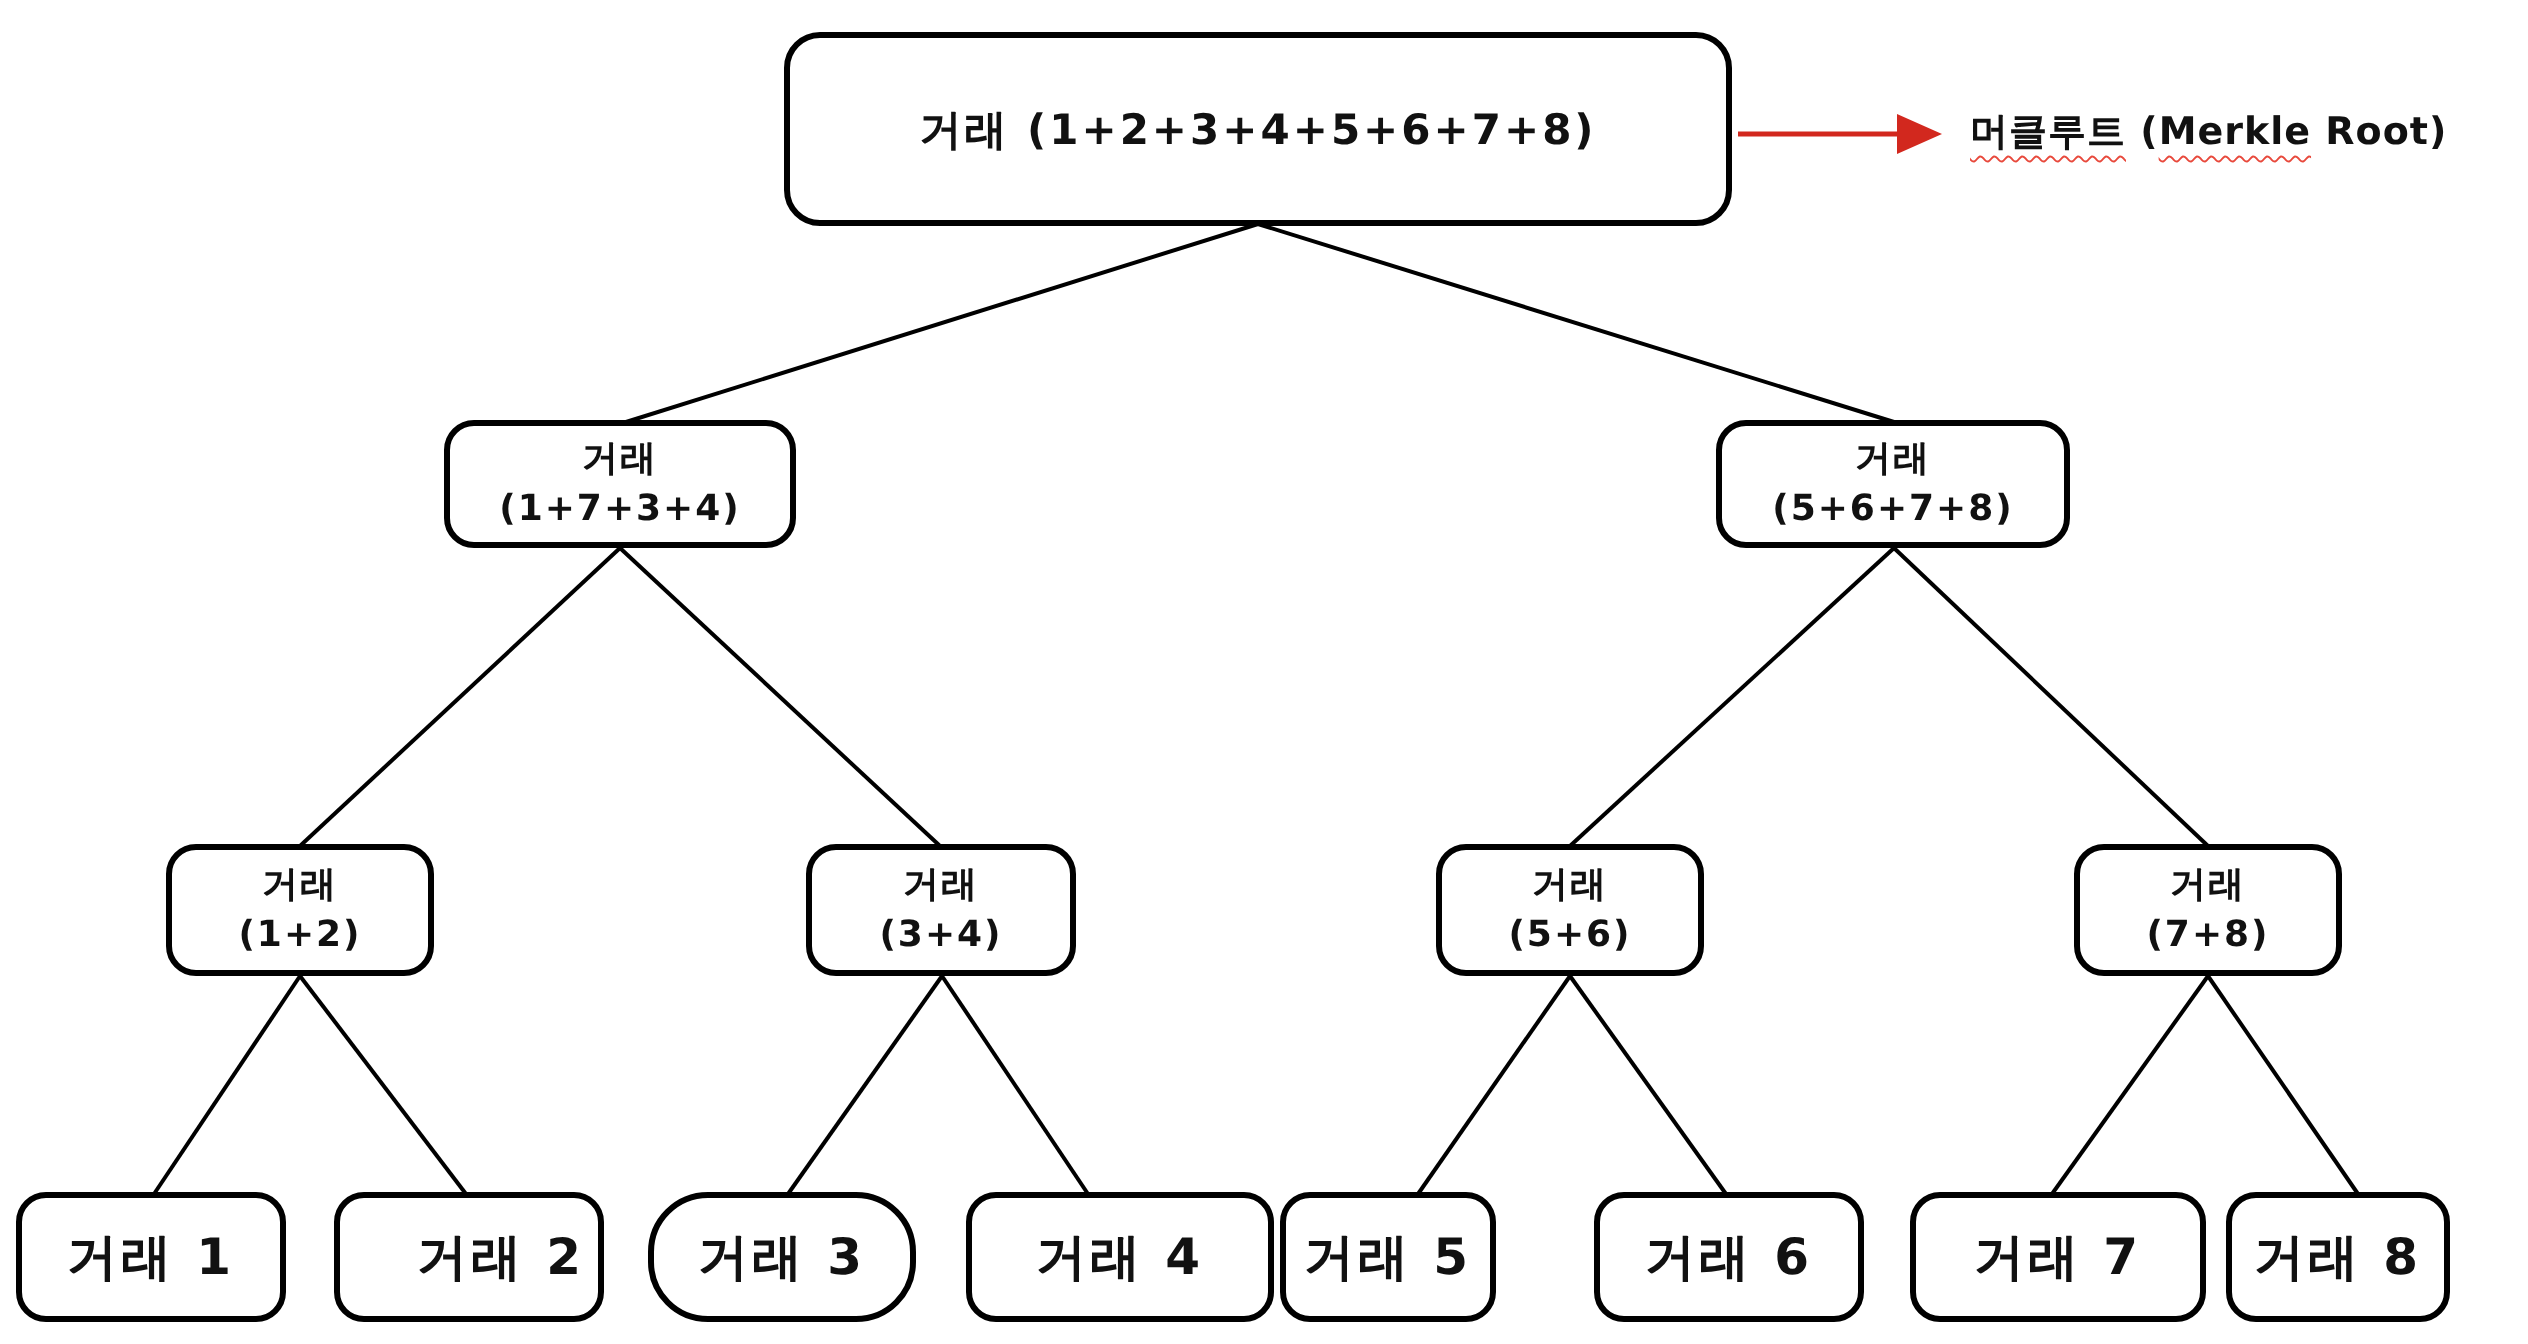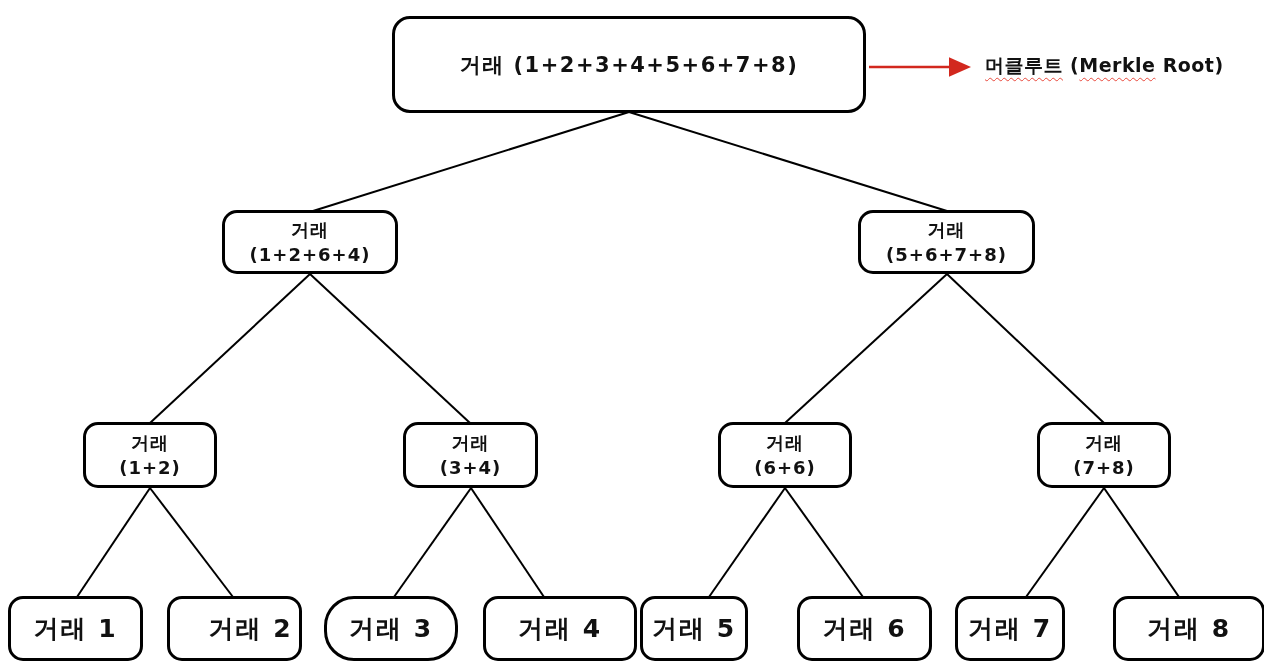--- a/index.html
+++ b/index.html
@@ -43,22 +43,22 @@
   .n-l3b  { left: 403px;  top: 422px; width: 135px; height: 66px; font-size: 18px; line-height: 25px; letter-spacing: 1px; }
   .n-l3c  { left: 718px;  top: 422px; width: 134px; height: 66px; font-size: 18px; line-height: 25px; letter-spacing: 1px; }
   .n-l3d  { left: 1037px; top: 422px; width: 134px; height: 66px; font-size: 18px; line-height: 25px; letter-spacing: 1px; }
   .leaf   { top: 596px; height: 65px; font-size: 25px; letter-spacing: 2px; }
   .n-t1 { left: 8px;    width: 135px; }
   .n-t2 { left: 167px;  width: 135px; padding-left: 32px; }
   .n-t3 { left: 324px;  width: 134px; border-radius: 30px; }
   .n-t4 { left: 483px;  width: 154px; }
   .n-t5 { left: 640px;  width: 108px; }
   .n-t6 { left: 797px;  width: 135px; }
-  .n-t7 { left: 955px;  width: 110px; }
-  .n-t8 { left: 1113px; width: 152px; }
+  .n-t7 { left: 955px;  width: 148px; }
+  .n-t8 { left: 1113px; width: 112px; }
   .annotation {
     position: absolute;
     left: 985px;
     top: 53px;
     font-size: 19px;
     font-weight: bold;
     color: #111111;
     letter-spacing: 0.5px;
     white-space: nowrap;
   }
@@ -105,38 +105,38 @@
   <div class="node n-root">
     <span>거래 (1+2+3+4+5+6+7+8)</span>
   </div>
 
   <div class="annotation">
     <span class="misspelled">머클루트</span><span> (</span><span class="misspelled">Merkle</span><span> Root)</span>
   </div>
 
   <div class="node n-l2a">
     <span>거래</span>
-    <span>(1+2+6+4)</span>
+    <span>(1+7+3+4)</span>
   </div>
   <div class="node n-l2b">
     <span>거래</span>
     <span>(5+6+7+8)</span>
   </div>
 
   <div class="node n-l3a">
     <span>거래</span>
     <span>(1+2)</span>
   </div>
   <div class="node n-l3b">
     <span>거래</span>
     <span>(3+4)</span>
   </div>
   <div class="node n-l3c">
     <span>거래</span>
-    <span>(6+6)</span>
+    <span>(5+6)</span>
   </div>
   <div class="node n-l3d">
     <span>거래</span>
     <span>(7+8)</span>
   </div>
 
   <div class="node leaf n-t1">
     <span>거래 1</span>
   </div>
   <div class="node leaf n-t2">

